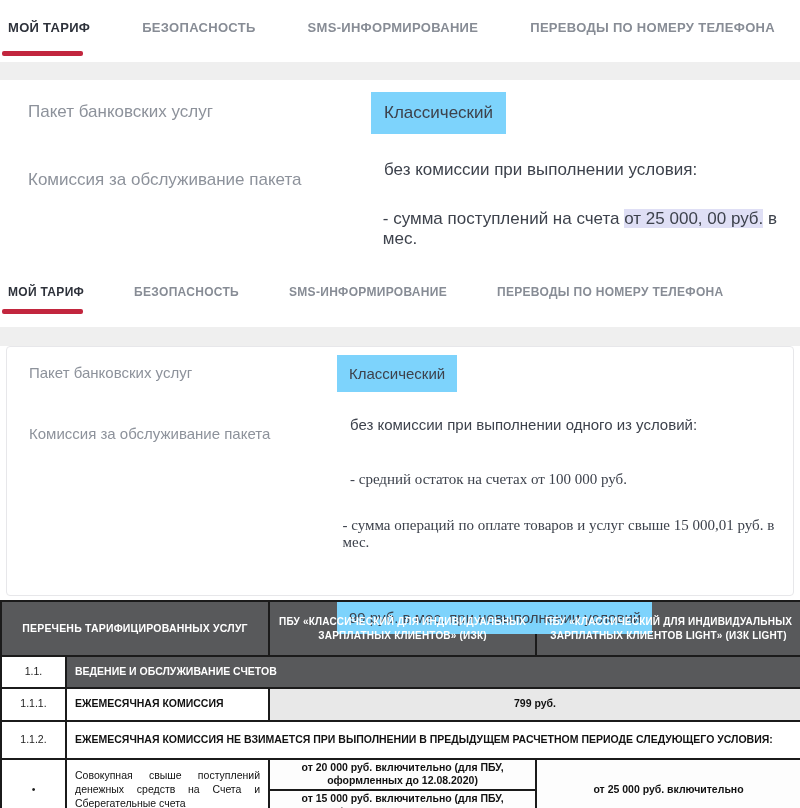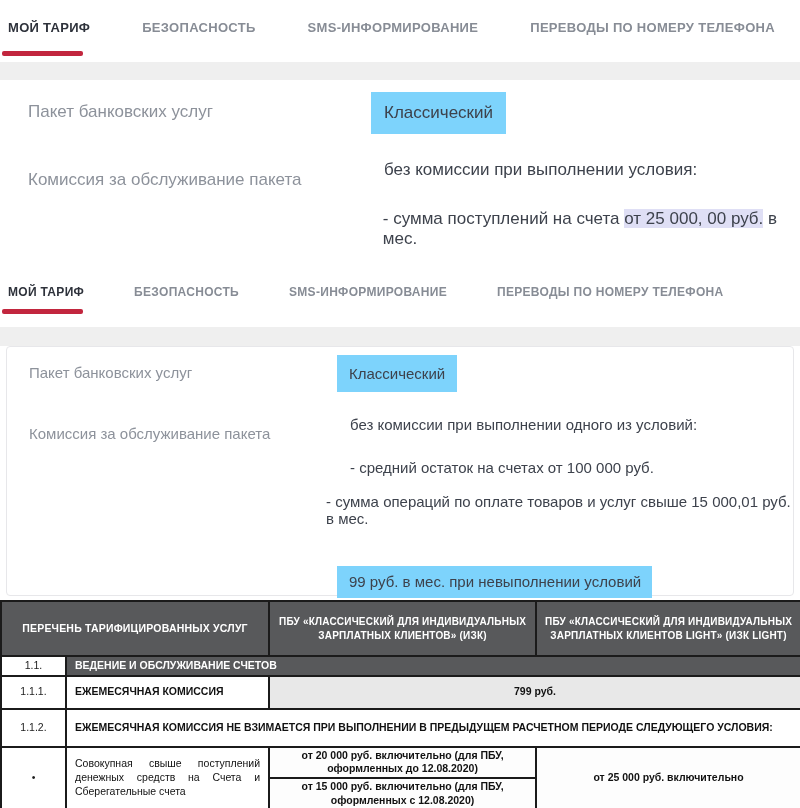--- a/index.html
+++ b/index.html
@@ -38,34 +38,34 @@
   .s1 .badge.pen { padding:8px 12px 9px 13px; font-size:17px; }
   .s2 .badge.pen { padding:7px 11px 8px 12px; font-size:15px; }
   .mt-row2 { margin-top:26px; }
   .s1 .mt-cond { margin-top:19px;padding-left:11px; }
   .s1 .mt-pen { margin-top:15px; }
 
   .cardwrap { padding:0 6px; height:250px; }
   .card { background:#fff; border:1px solid #e7e7ea; border-radius:4px;
           height:100%; padding-top:8px; }
   .s2 .mt-row2 { margin-top:24px; }
-  .s2 .mt-cond { margin-top:17px; }
+  .s2 .mt-cond { margin-top:29px;font-family:Liberation Serif, serif; }
   .s2 .mt-pen  { margin-top:13px; }
 
   
   .tablewrap { padding-top:4px; }
   table { width:800px; border-collapse:collapse; table-layout:fixed; }
   td, th { border:2px solid #1b1b1b; vertical-align:middle; }
   th.dark, td.dark { background:#58595b; color:#fff; }
   th { font-size:10px; font-weight:700; text-align:center; padding:4px 6px;
        line-height:1.35; letter-spacing:.2px; }
   th.svc-head { font-size:10.5px; }
   td { font-size:10.5px; line-height:1.3; }
   td.num { text-align:center; font-weight:400; color:#1c1c1c; padding:2px; background:#fff; }
-  td.sec-title { font-weight:700; padding:2px 8px; font-size:10.5px; }
+  td.sec-title { font-weight:700; padding:8px 8px; font-size:10.5px; }
   td.svc { font-weight:700; color:#111; padding:4px 8px; background:#fff; }
   td.svc-reg { font-weight:400; color:#111; padding:3px 8px; text-align:justify; background:#fff; }
   td.val-gray { background:#e8e8e8; font-weight:700; color:#111; text-align:center; }
   td.val-bold { background:#fdfdfd; font-weight:700; color:#111; text-align:center; padding:1px 4px; }
   tr.h-header { height:55px; }
   tr.h-sec { height:19px;border-radius:6px; }
   tr.h-111 { height:33px; }
   tr.h-112 { height:38px; }
   tr.h-b { height:21px; }
 </style>

